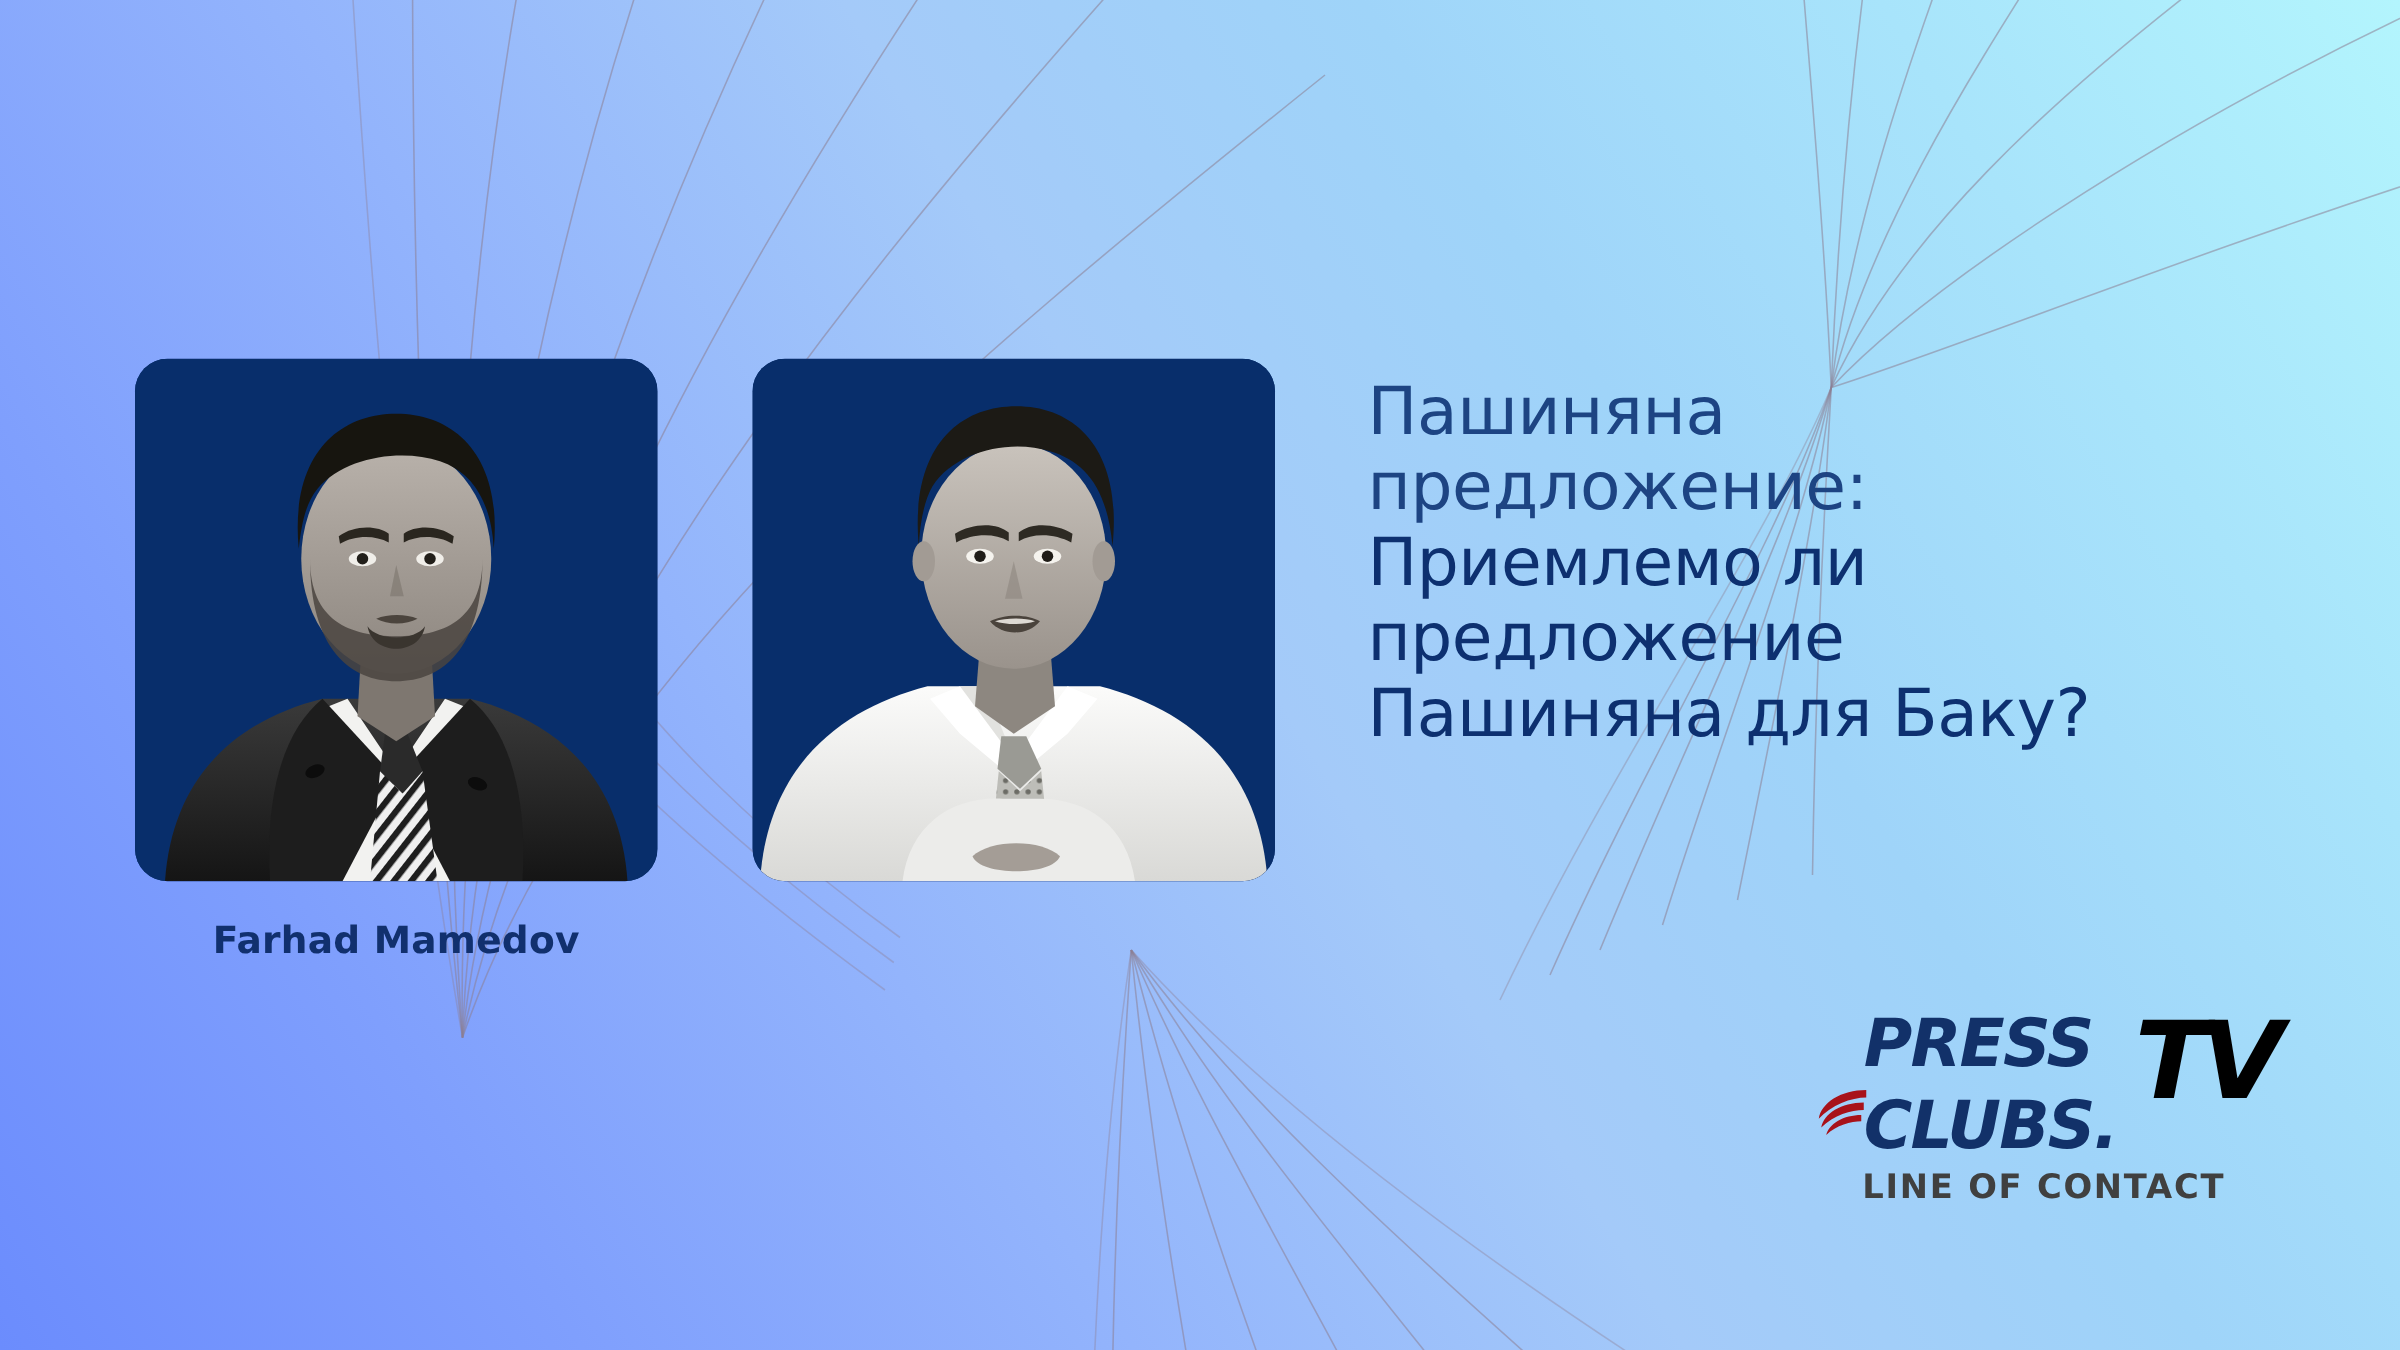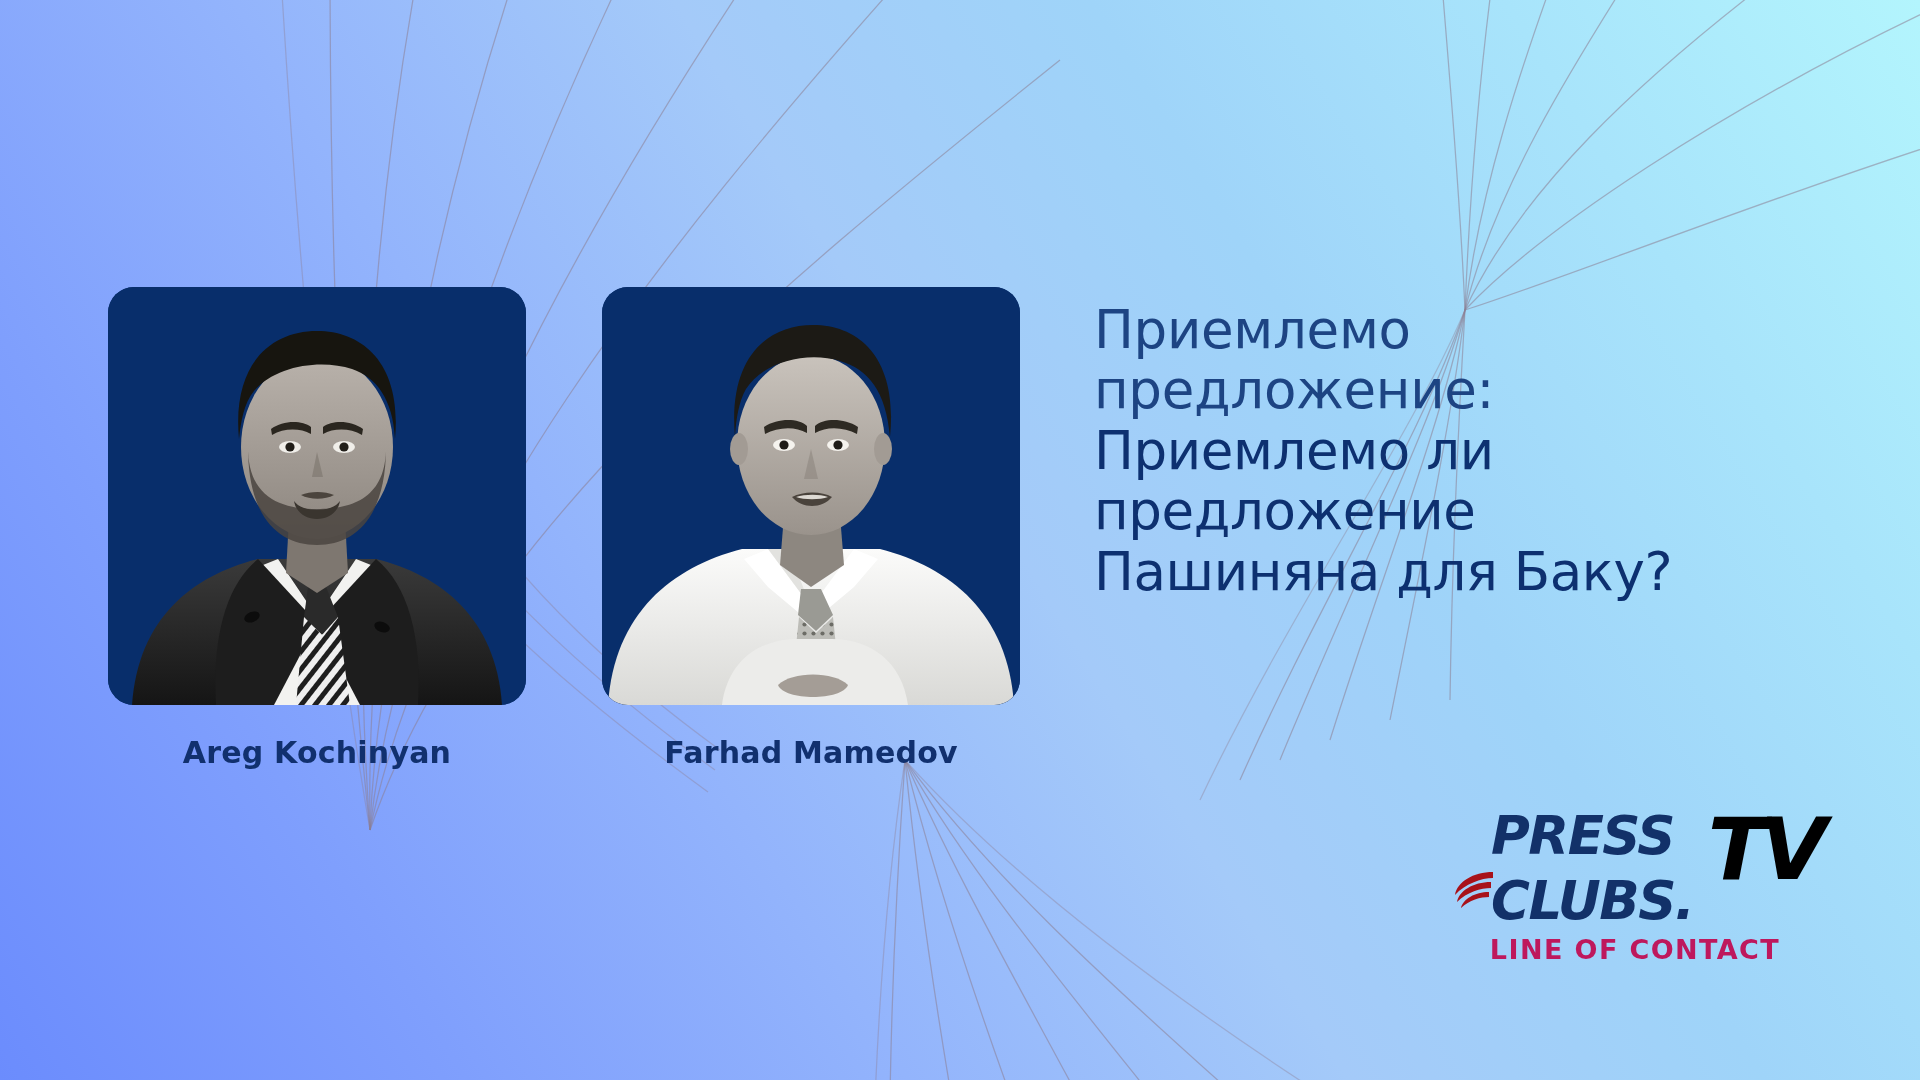--- a/index.html
+++ b/index.html
@@ -61,21 +61,21 @@
   .logo-line2 { font-size:53px; padding-left:36px;margin-top:16px; }
   .logo-tv {
     position:absolute; right:-6px; top:-6px;
     font-size:86px; font-weight:bold; font-style:italic;
     color:#000000; letter-spacing:-6px; line-height:1;
     font-family:"DejaVu Sans", sans-serif;
   }
   .logo-tagline {
     margin-top:8px;
     font-size:27px; font-weight:bold;
-    color:#be185d; letter-spacing:1.4px;
+    color:#404040; letter-spacing:1.4px;
     text-align:center;
     font-family:"DejaVu Sans", sans-serif;
   }
   .swirl { position:absolute; left:-6px; top:50px; width:52px; height:52px; }
 </style>
 </head>
 <body>
 
 <div class="deco">
 
@@ -228,26 +228,25 @@
 
       <path d="M209,162 L202,192 L216,192 Z" fill="#8a837c" opacity=".55"></path>
 
       <path d="M190,210 C201,204 220,204 230,210 C220,222 200,222 190,210 Z" fill="#4a433c"></path>
       <path d="M194,210 C203,207 218,207 226,210 C218,213 202,213 194,210 Z" fill="#ddd9d3"></path>
     </svg>
   </div>
 </div>
 
 <div class="names">
-  <div class="name">Areg Kochinyan</div>
   <div class="name">Farhad Mamedov</div>
 </div>
 
 <div class="headline">
-  <div class="hl-line hl-light">Приемлемо</div>
+  <div class="hl-line hl-light">Пашиняна</div>
   <div class="hl-line hl-light">предложение:</div>
   <div class="hl-line hl-bold">Приемлемо ли</div>
   <div class="hl-line hl-bold">предложение</div>
   <div class="hl-line hl-bold">Пашиняна для Баку?</div>
 </div>
 
 <div class="logo">
   <div class="logo-rows">
     <svg class="swirl" viewBox="0 0 52 52">
       <path d="M44,10 C24,10 8,20 6,33 C16,22 32,16 44,16 Z" fill="#a8121a"></path>

